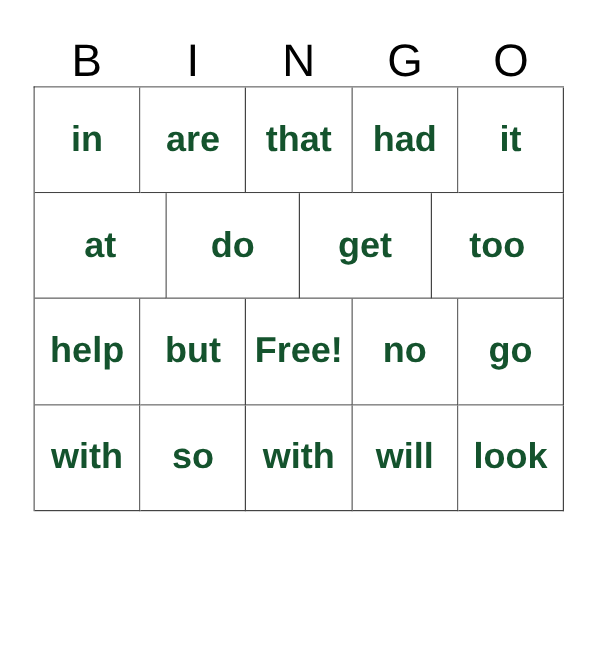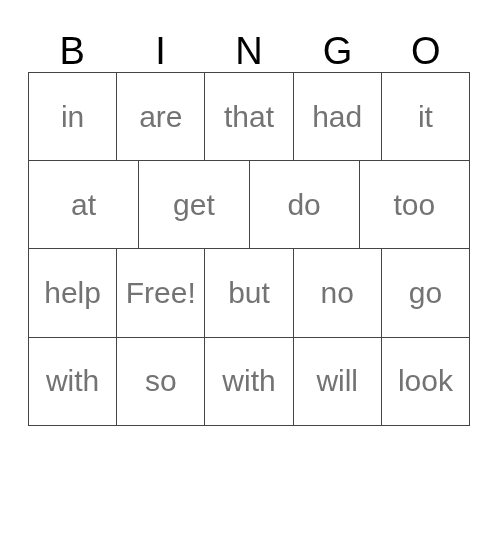--- a/index.html
+++ b/index.html
@@ -64,22 +64,22 @@
     border-bottom: 1.5px solid #444444;
     box-sizing: border-box;
     display: flex;
     align-items: center;
     justify-content: center;
     background: #ffffff;
   }
   .cell-text {
     font-size: 30px;
     line-height: 1;
-    font-weight: 400;
-    color: #737373;
+    font-weight: 700;
+    color: #14532d;
     white-space: nowrap;
     text-align: center;
     user-select: none;
   }
 </style>
 </head>
 <body>
 
 <div id="bingo-card">
 
@@ -109,39 +109,39 @@
       <div class="grid-cell">
           <span class="cell-text">it</span>
         </div>
     </div>
 
     <div class="grid-row">
       <div class="grid-cell">
           <span class="cell-text">at</span>
         </div>
       <div class="grid-cell">
-          <span class="cell-text">get</span>
+          <span class="cell-text">do</span>
         </div>
       <div class="grid-cell">
-          <span class="cell-text">do</span>
+          <span class="cell-text">get</span>
         </div>
       <div class="grid-cell">
           <span class="cell-text">too</span>
         </div>
     </div>
 
     <div class="grid-row">
       <div class="grid-cell">
           <span class="cell-text">help</span>
         </div>
       <div class="grid-cell">
-          <span class="cell-text">Free!</span>
+          <span class="cell-text">but</span>
         </div>
       <div class="grid-cell">
-          <span class="cell-text">but</span>
+          <span class="cell-text">Free!</span>
         </div>
       <div class="grid-cell">
           <span class="cell-text">no</span>
         </div>
       <div class="grid-cell">
           <span class="cell-text">go</span>
         </div>
     </div>
 
     <div class="grid-row">

